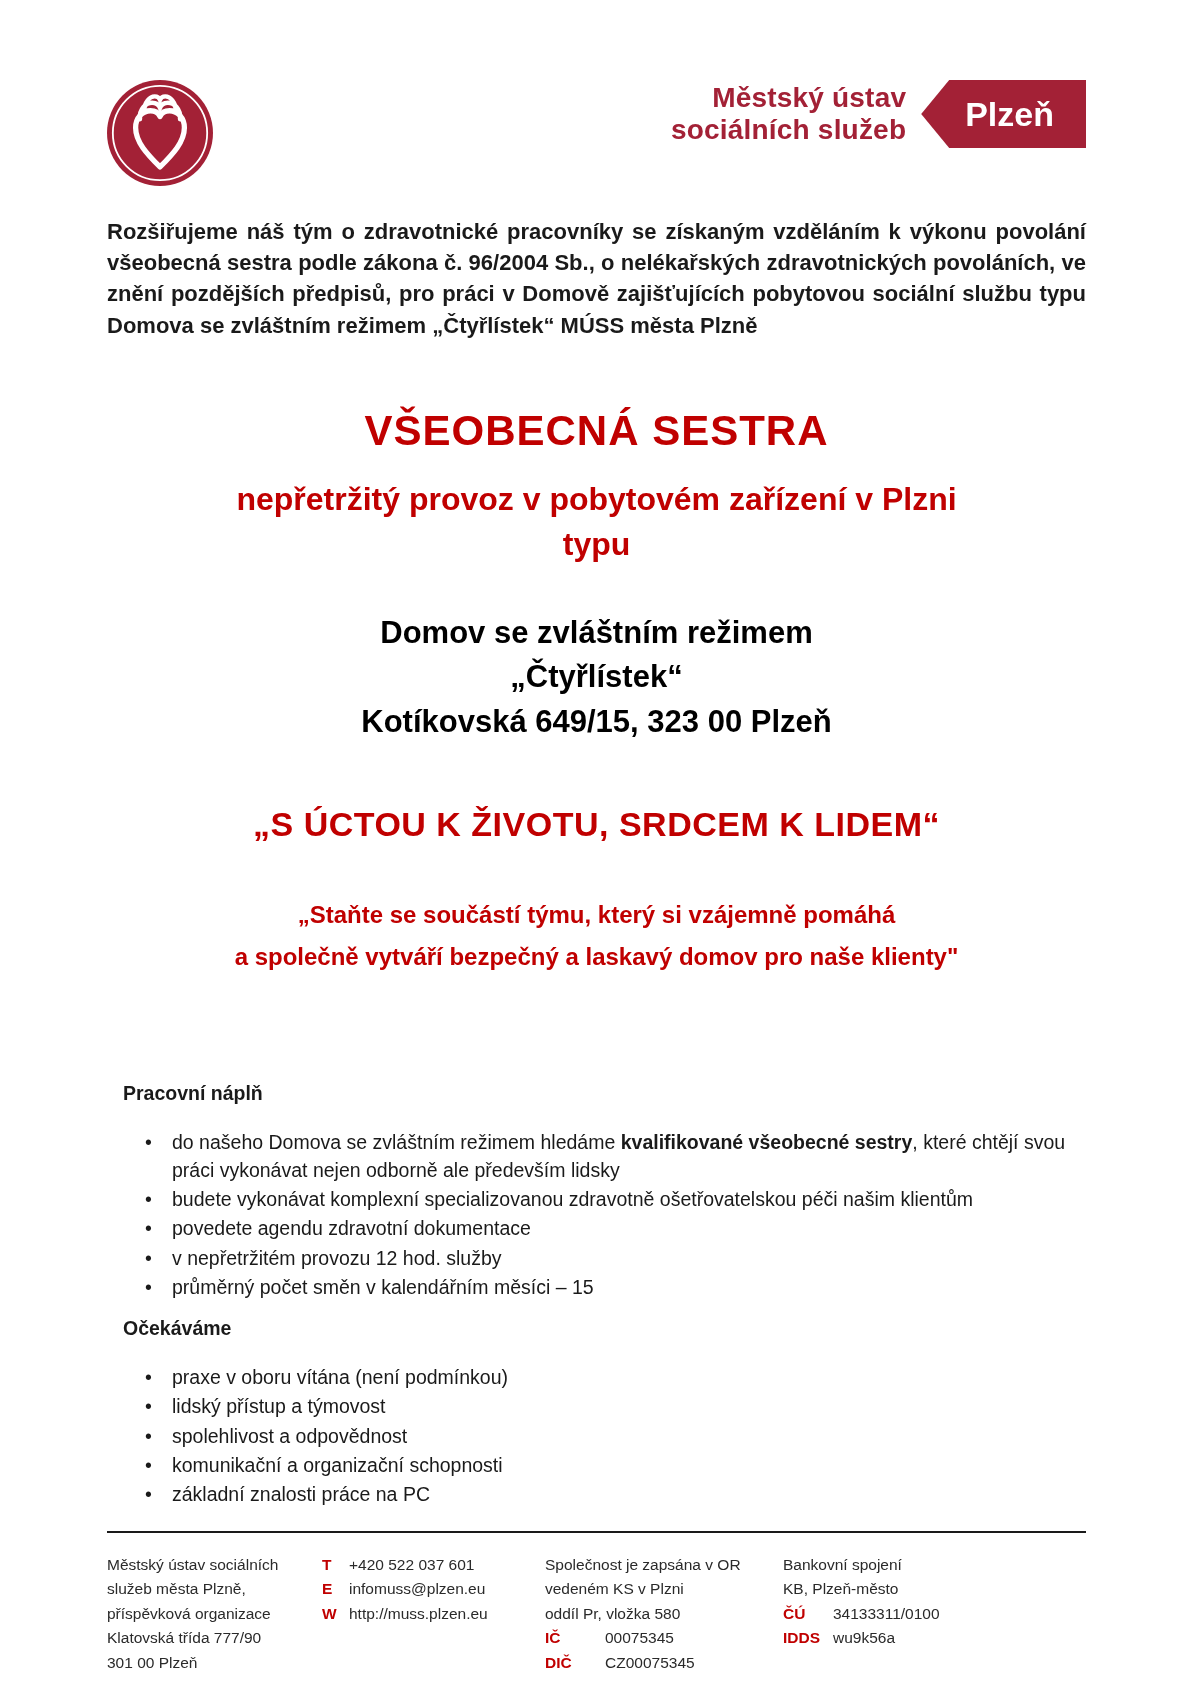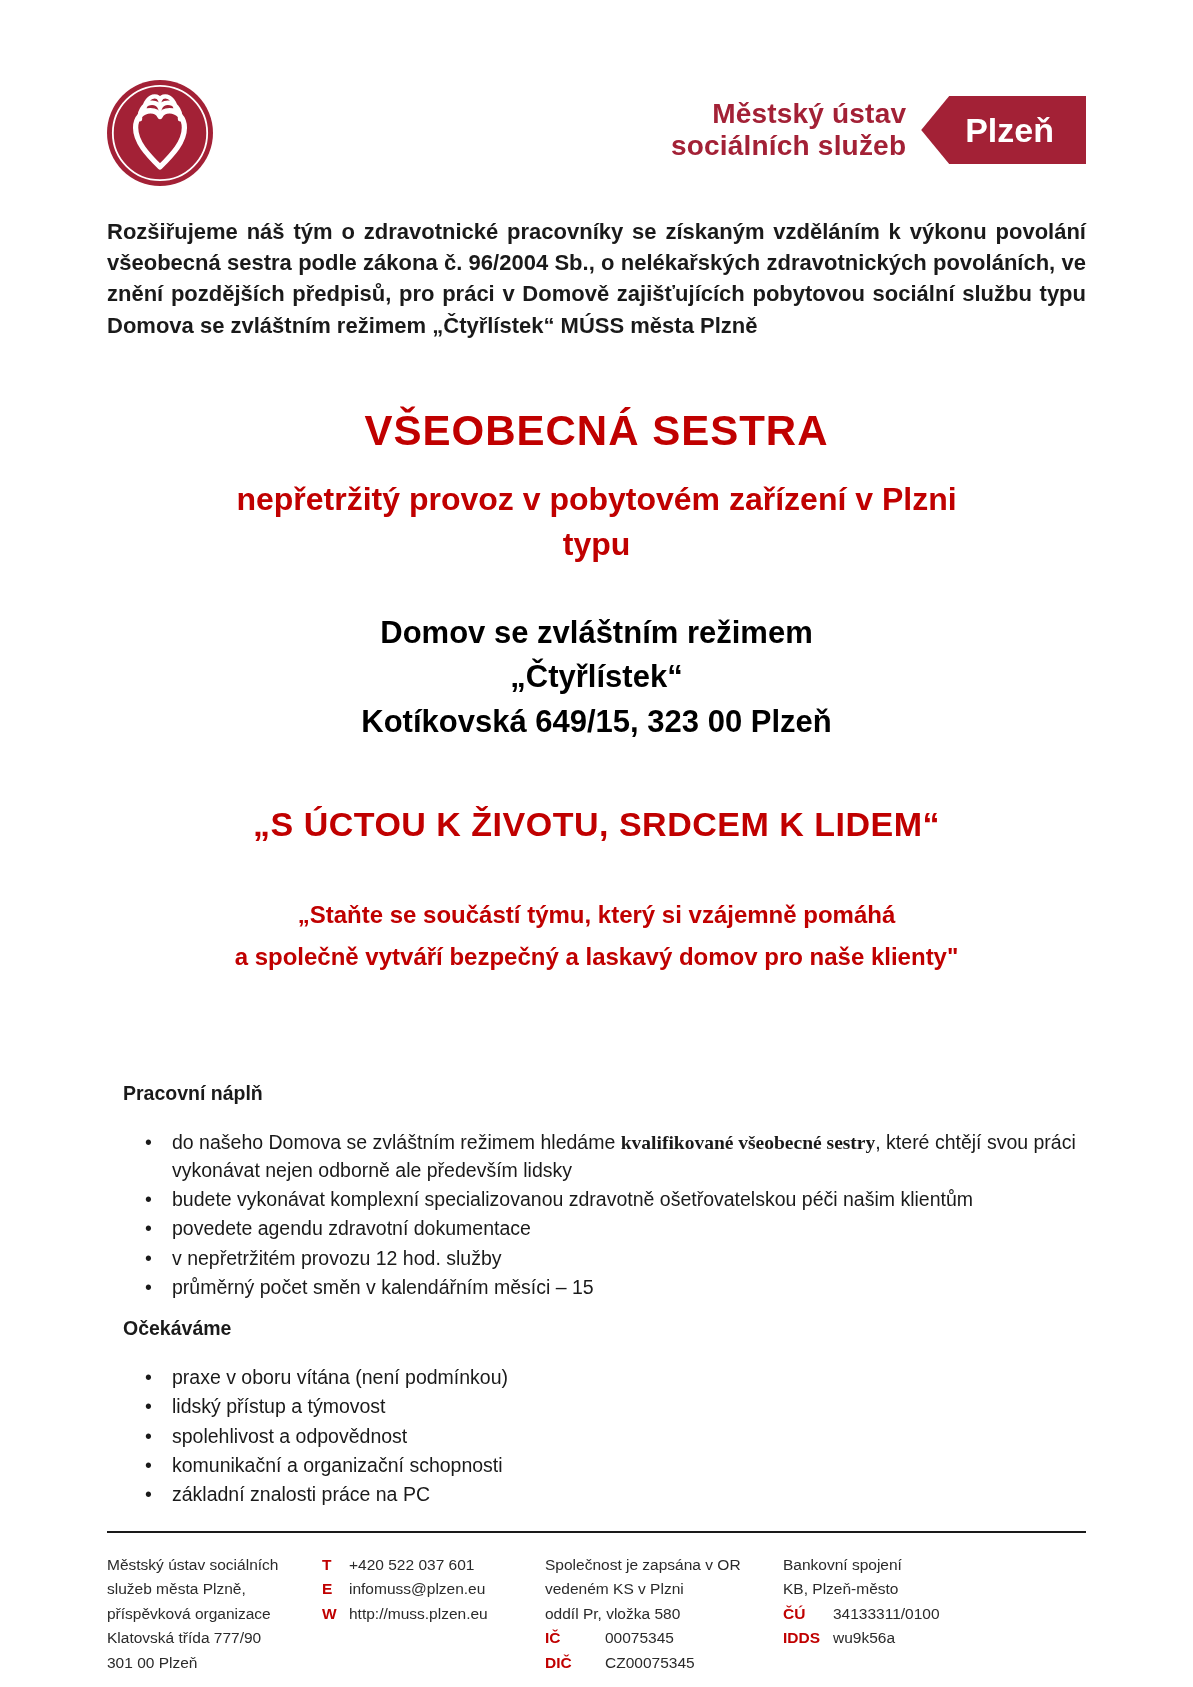--- a/index.html
+++ b/index.html
@@ -11,21 +11,21 @@
     padding:80px 107px 0 107px;
     background:#ffffff;
     font-family:"Liberation Sans", sans-serif;
     color:#141414;
     overflow:hidden;
   }
 
   
   .header { display:flex; justify-content:space-between; align-items:flex-start; height:108px; }
   .logo-wrap { width:106px; height:106px; }
-  .brand { display:flex; align-items:center; gap:15px; margin-top:16px; }
+  .brand { display:flex; align-items:center; gap:15px; margin-top:0; }
   .brand-name {
     text-align:right; color:#a32136; font-weight:bold;
     font-size:28px; line-height:1.14; letter-spacing:0.2px;
   }
   .badge {
     background:#a32136; color:#ffffff; font-weight:bold;
     font-size:34px; line-height:1;
     padding:17px 32px 17px 44px;
     clip-path:polygon(28px 0%, 100% 0%, 100% 100%, 28px 100%, 0% 50%);
   }
@@ -68,21 +68,21 @@
   ul.bullets {
     margin:24px 0 0 0; padding:0 10px 0 65px;
     list-style:none; font-size:19.5px; line-height:1.4; color:#1a1a1a;
   }
   ul.bullets li { position:relative; }
   ul.bullets li + li { margin-top:2px; }
   ul.bullets li::before {
     content:"•"; position:absolute; left:-27px; top:0;
     font-size:19.5px; color:#1a1a1a;
   }
-  .b { font-weight:bold;font-family:Liberation Serif, serif; }
+  .b { font-weight:bold; }
 
   
   .rule { border:none; border-top:2px solid #1a1a1a; margin:22px 0 0 0; }
   .footer {
     display:flex; margin-top:20px;
     font-size:15.5px; line-height:1.58; color:#2a2a2a;
   }
   .fcol1 { width:215px; }
   .fcol2 { width:223px; }
   .fcol3 { width:238px; }

